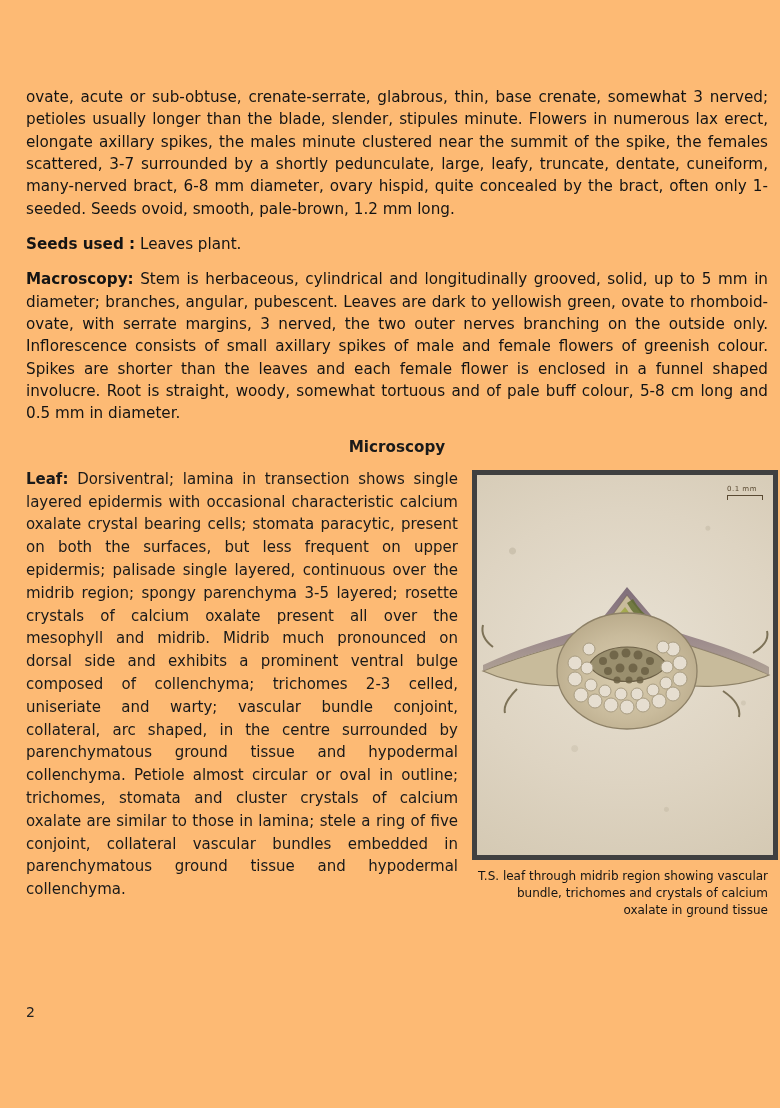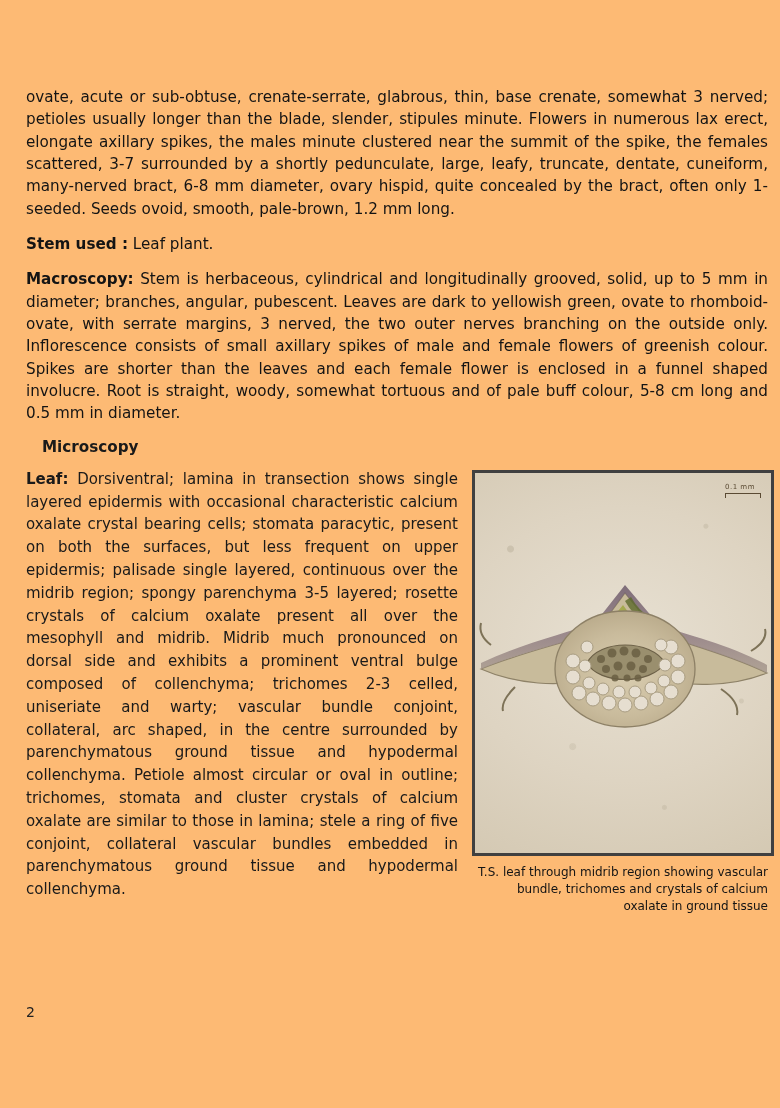--- a/index.html
+++ b/index.html
@@ -37,39 +37,40 @@
   }
   .intro {
     text-align: justify;
   }
   .lbl {
     font-weight: bold;
   }
   .section-head {
     font-weight: bold;
     font-size: 15.2px;
-    margin: 0 0 12px 16px;
+    margin: 0 0 12px 0;
+    text-align: center;
   }
   
   .micro-block {
     position: relative;
     width: 742px;
   }
   .figure {
     float: right;
     width: 296px;
     margin: 2px 0 6px 14px;
   }
   .figure-img {
     width: 296px;
     height: 380px;
     position: relative;
     overflow: hidden;
     background: #cfc4ae;
-    border: 3px solid #404040;
+    border: 5px solid #404040;
   }
   .fig-caption {
     margin-top: 8px;
     font-size: 12px;
     line-height: 1.42;
     text-align: right;
     color: #141414;
   }
   .leaf-text {
     font-size: 15px;
@@ -121,21 +122,21 @@
   svg.leafsec { position: absolute; inset: 0; }
 </style>
 </head>
 <body>
 
 <div class="page">
   <div class="content">
 
     <p class="intro">ovate, acute or sub-obtuse, crenate-serrate, glabrous, thin, base crenate, somewhat 3 nerved; petioles usually longer than the blade, slender, stipules minute. Flowers in numerous lax erect, elongate axillary spikes, the males minute clustered near the summit of the spike, the females scattered, 3-7 surrounded by a shortly pedunculate, large, leafy, truncate, dentate, cuneiform, many-nerved bract, 6-8 mm diameter, ovary hispid, quite concealed by the bract, often only 1-seeded. Seeds ovoid, smooth, pale-brown, 1.2 mm long.</p>
 
-    <p><span class="lbl">Stem used :</span> <span>Leaf plant.</span></p>
+    <p><span class="lbl">Seeds used :</span> <span>Leaves plant.</span></p>
 
     <p><span class="lbl">Macroscopy:</span> <span>Stem is herbaceous, cylindrical and longitudinally grooved, solid, up to 5 mm in diameter; branches, angular, pubescent. Leaves are dark to yellowish green, ovate to rhomboid-ovate, with serrate margins, 3 nerved, the two outer nerves branching on the outside only. Inflorescence consists of small axillary spikes of male and female flowers of greenish colour. Spikes are shorter than the leaves and each female flower is enclosed in a funnel shaped involucre. Root is straight, woody, somewhat tortuous and of pale buff colour, 5-8 cm long and 0.5 mm in diameter.</span></p>
 
     <div class="section-head">Microscopy</div>
 
     <div class="micro-block">
 
       <div class="figure">
         <div class="figure-img">
           <div class="mg-bg"></div>

